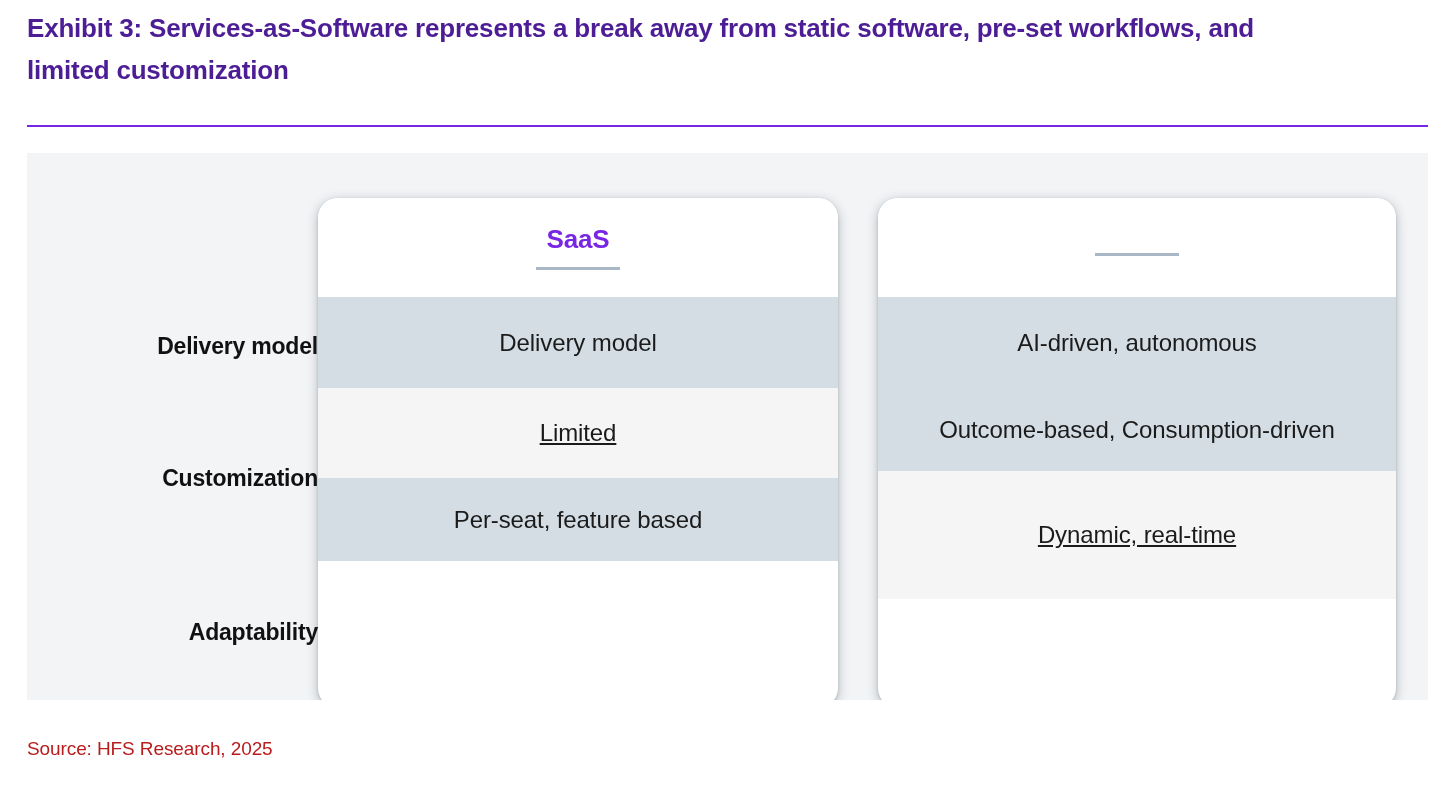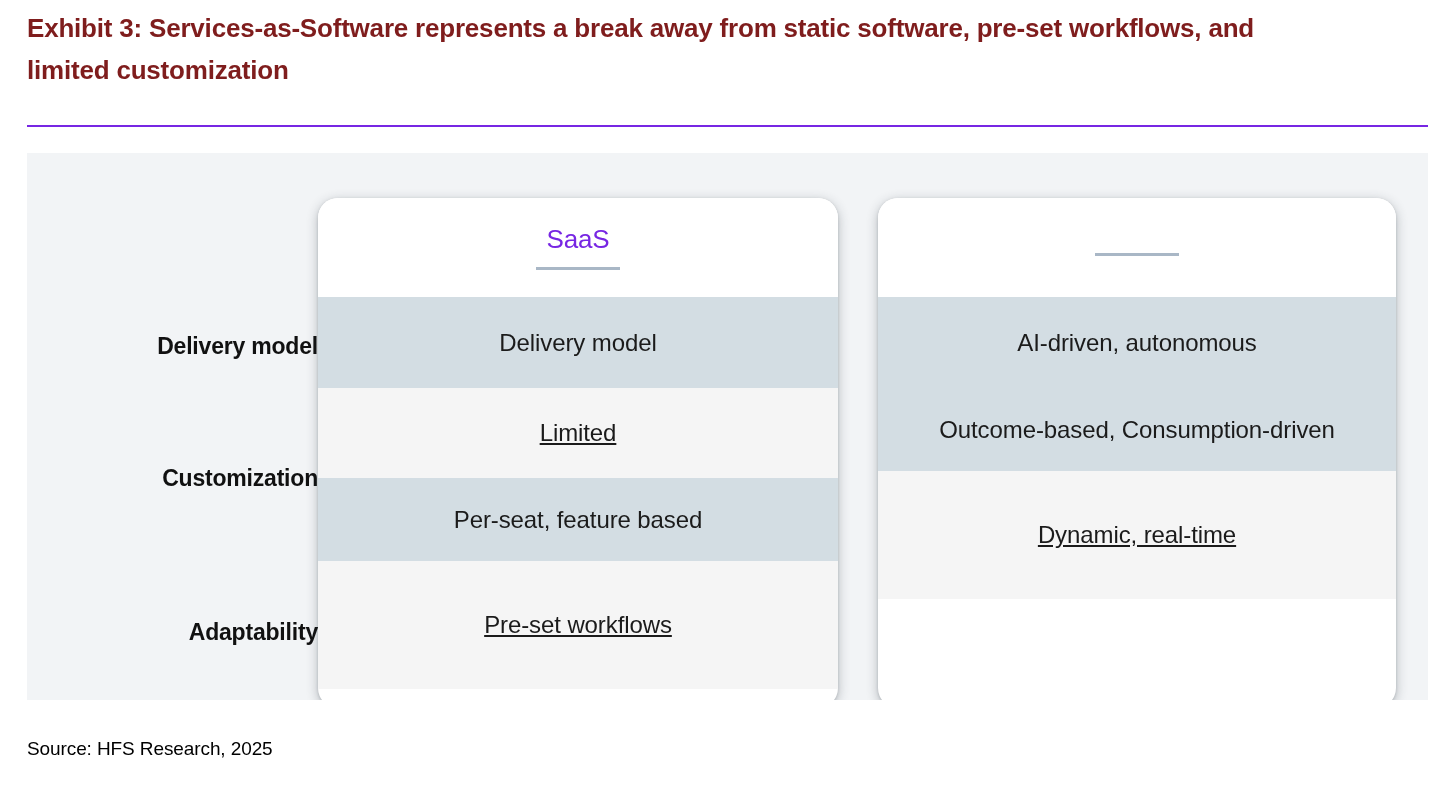--- a/index.html
+++ b/index.html
@@ -18,21 +18,21 @@
   
   .exhibit-title {
     position: absolute;
     left: 27px;
     top: 8px;
     width: 1300px;
     font-size: 26px;
     font-weight: 700;
     line-height: 1.60;
     letter-spacing: -0.2px;
-    color: #7f1d1d;
+    color: #4c1d95;
   }
 
   .title-rule {
     position: absolute;
     left: 27px;
     top: 125px;
     width: 1401px;
     height: 2px;
     background: #7726e3;
   }
@@ -84,21 +84,21 @@
   .card-header {
     height: 99px;
     background: #ffffff;
     display: flex;
     flex-direction: column;
     align-items: center;
     justify-content: center;
   }
   .card-header-title {
     font-size: 26px;
-    font-weight: 400;
+    font-weight: 700;
     color: #7726e3;
     letter-spacing: -0.2px;
     line-height: 1.1;
   }
   .card-header-rule {
     margin-top: 14px;
     width: 84px;
     height: 3px;
     background: #a9b7c6;
   }
@@ -122,21 +122,21 @@
   .cell-r1 { height: 90px; }
   .cell-r2 { height: 83px; }
   .cell-r3 { height: 128px; }
 
   
   .source {
     position: absolute;
     left: 27px;
     top: 738px;
     font-size: 19px;
-    color: #000000;
+    color: #b91c1c;
     letter-spacing: -0.1px;
   }
 </style>
 </head>
 <body>
 
 <div class="exhibit-title">Exhibit 3: Services-as-Software represents a break away from static software, pre-set workflows, and limited customization</div>
 
 <div class="title-rule"></div>
 
@@ -149,21 +149,20 @@
   </div>
 
   <div class="card card-saas">
     <div class="card-header">
       <div class="card-header-title">SaaS</div>
       <div class="card-header-rule"></div>
     </div>
     <div class="cell alt cell-r0">Delivery model</div>
     <div class="cell plain cell-r1">Limited</div>
     <div class="cell alt cell-r2">Per-seat, feature based</div>
-    <div class="cell plain cell-r3">Pre-set workflows</div>
   </div>
 
   <div class="card card-sas">
     <div class="card-header">
       <div class="card-header-rule"></div>
     </div>
     <div class="cell alt cell-r0">AI-driven, autonomous</div>
     <div class="cell alt cell-r2">Outcome-based, Consumption-driven</div>
     <div class="cell plain cell-r3">Dynamic, real-time</div>
   </div>

